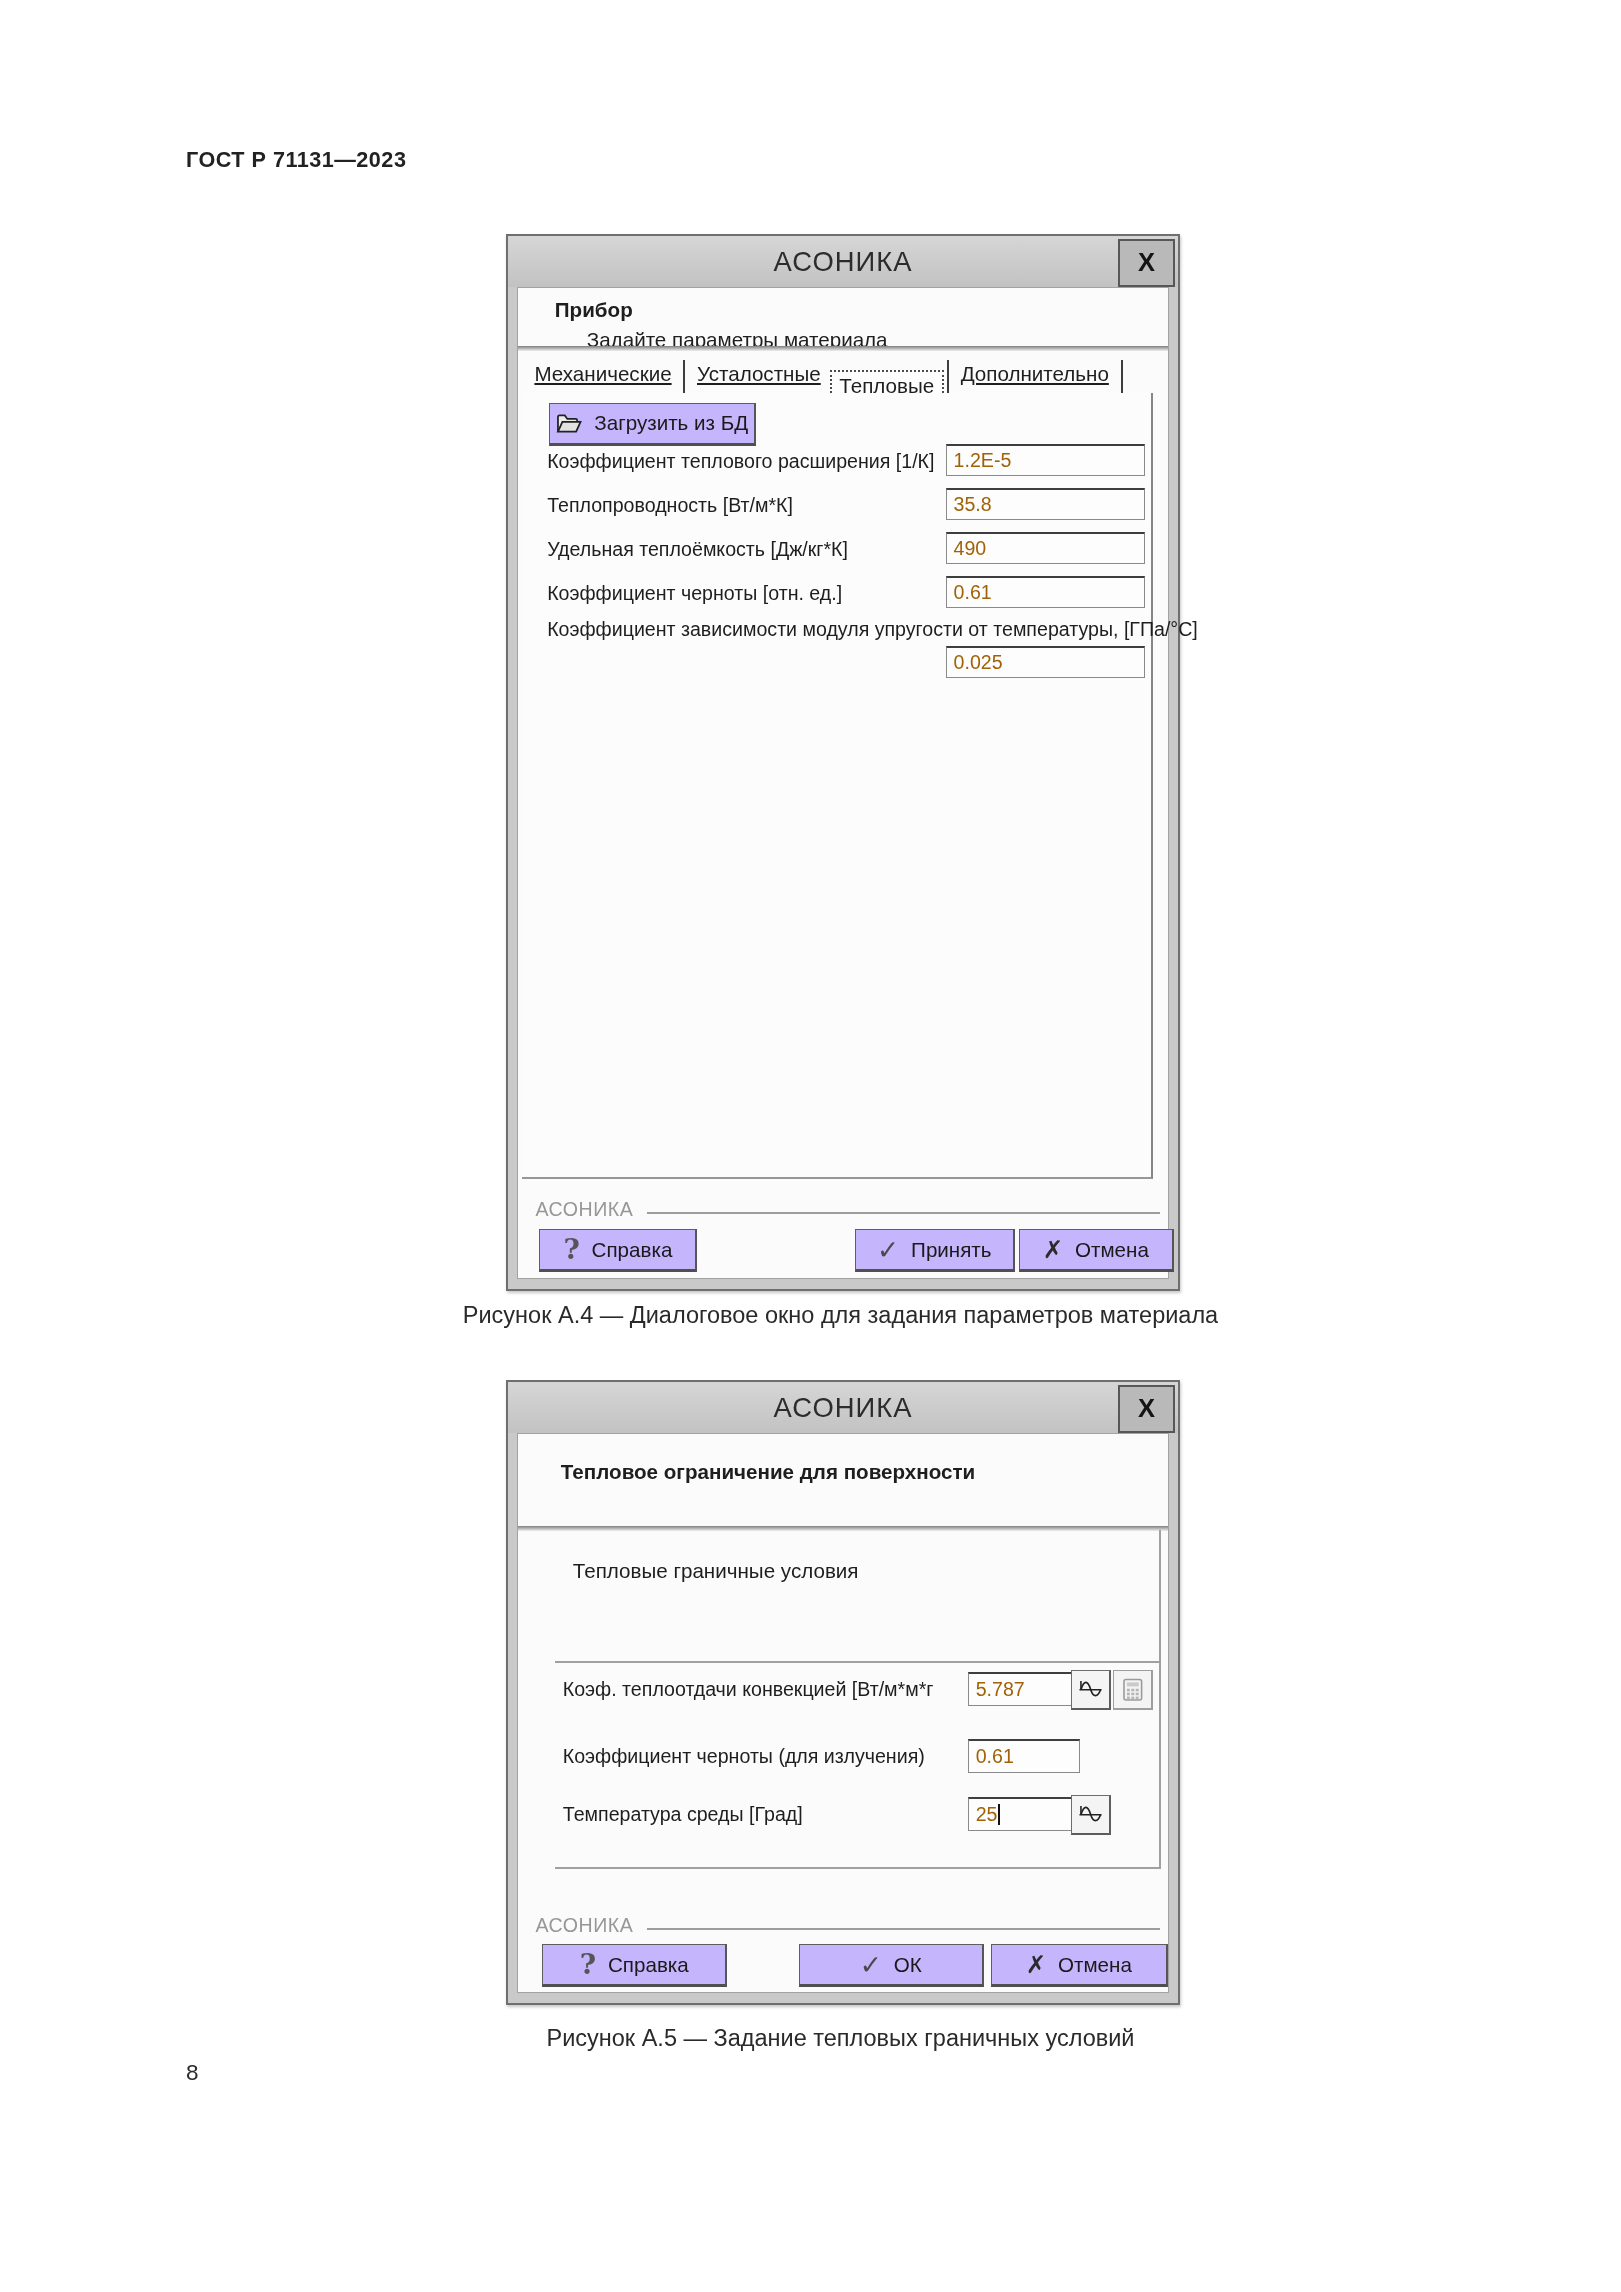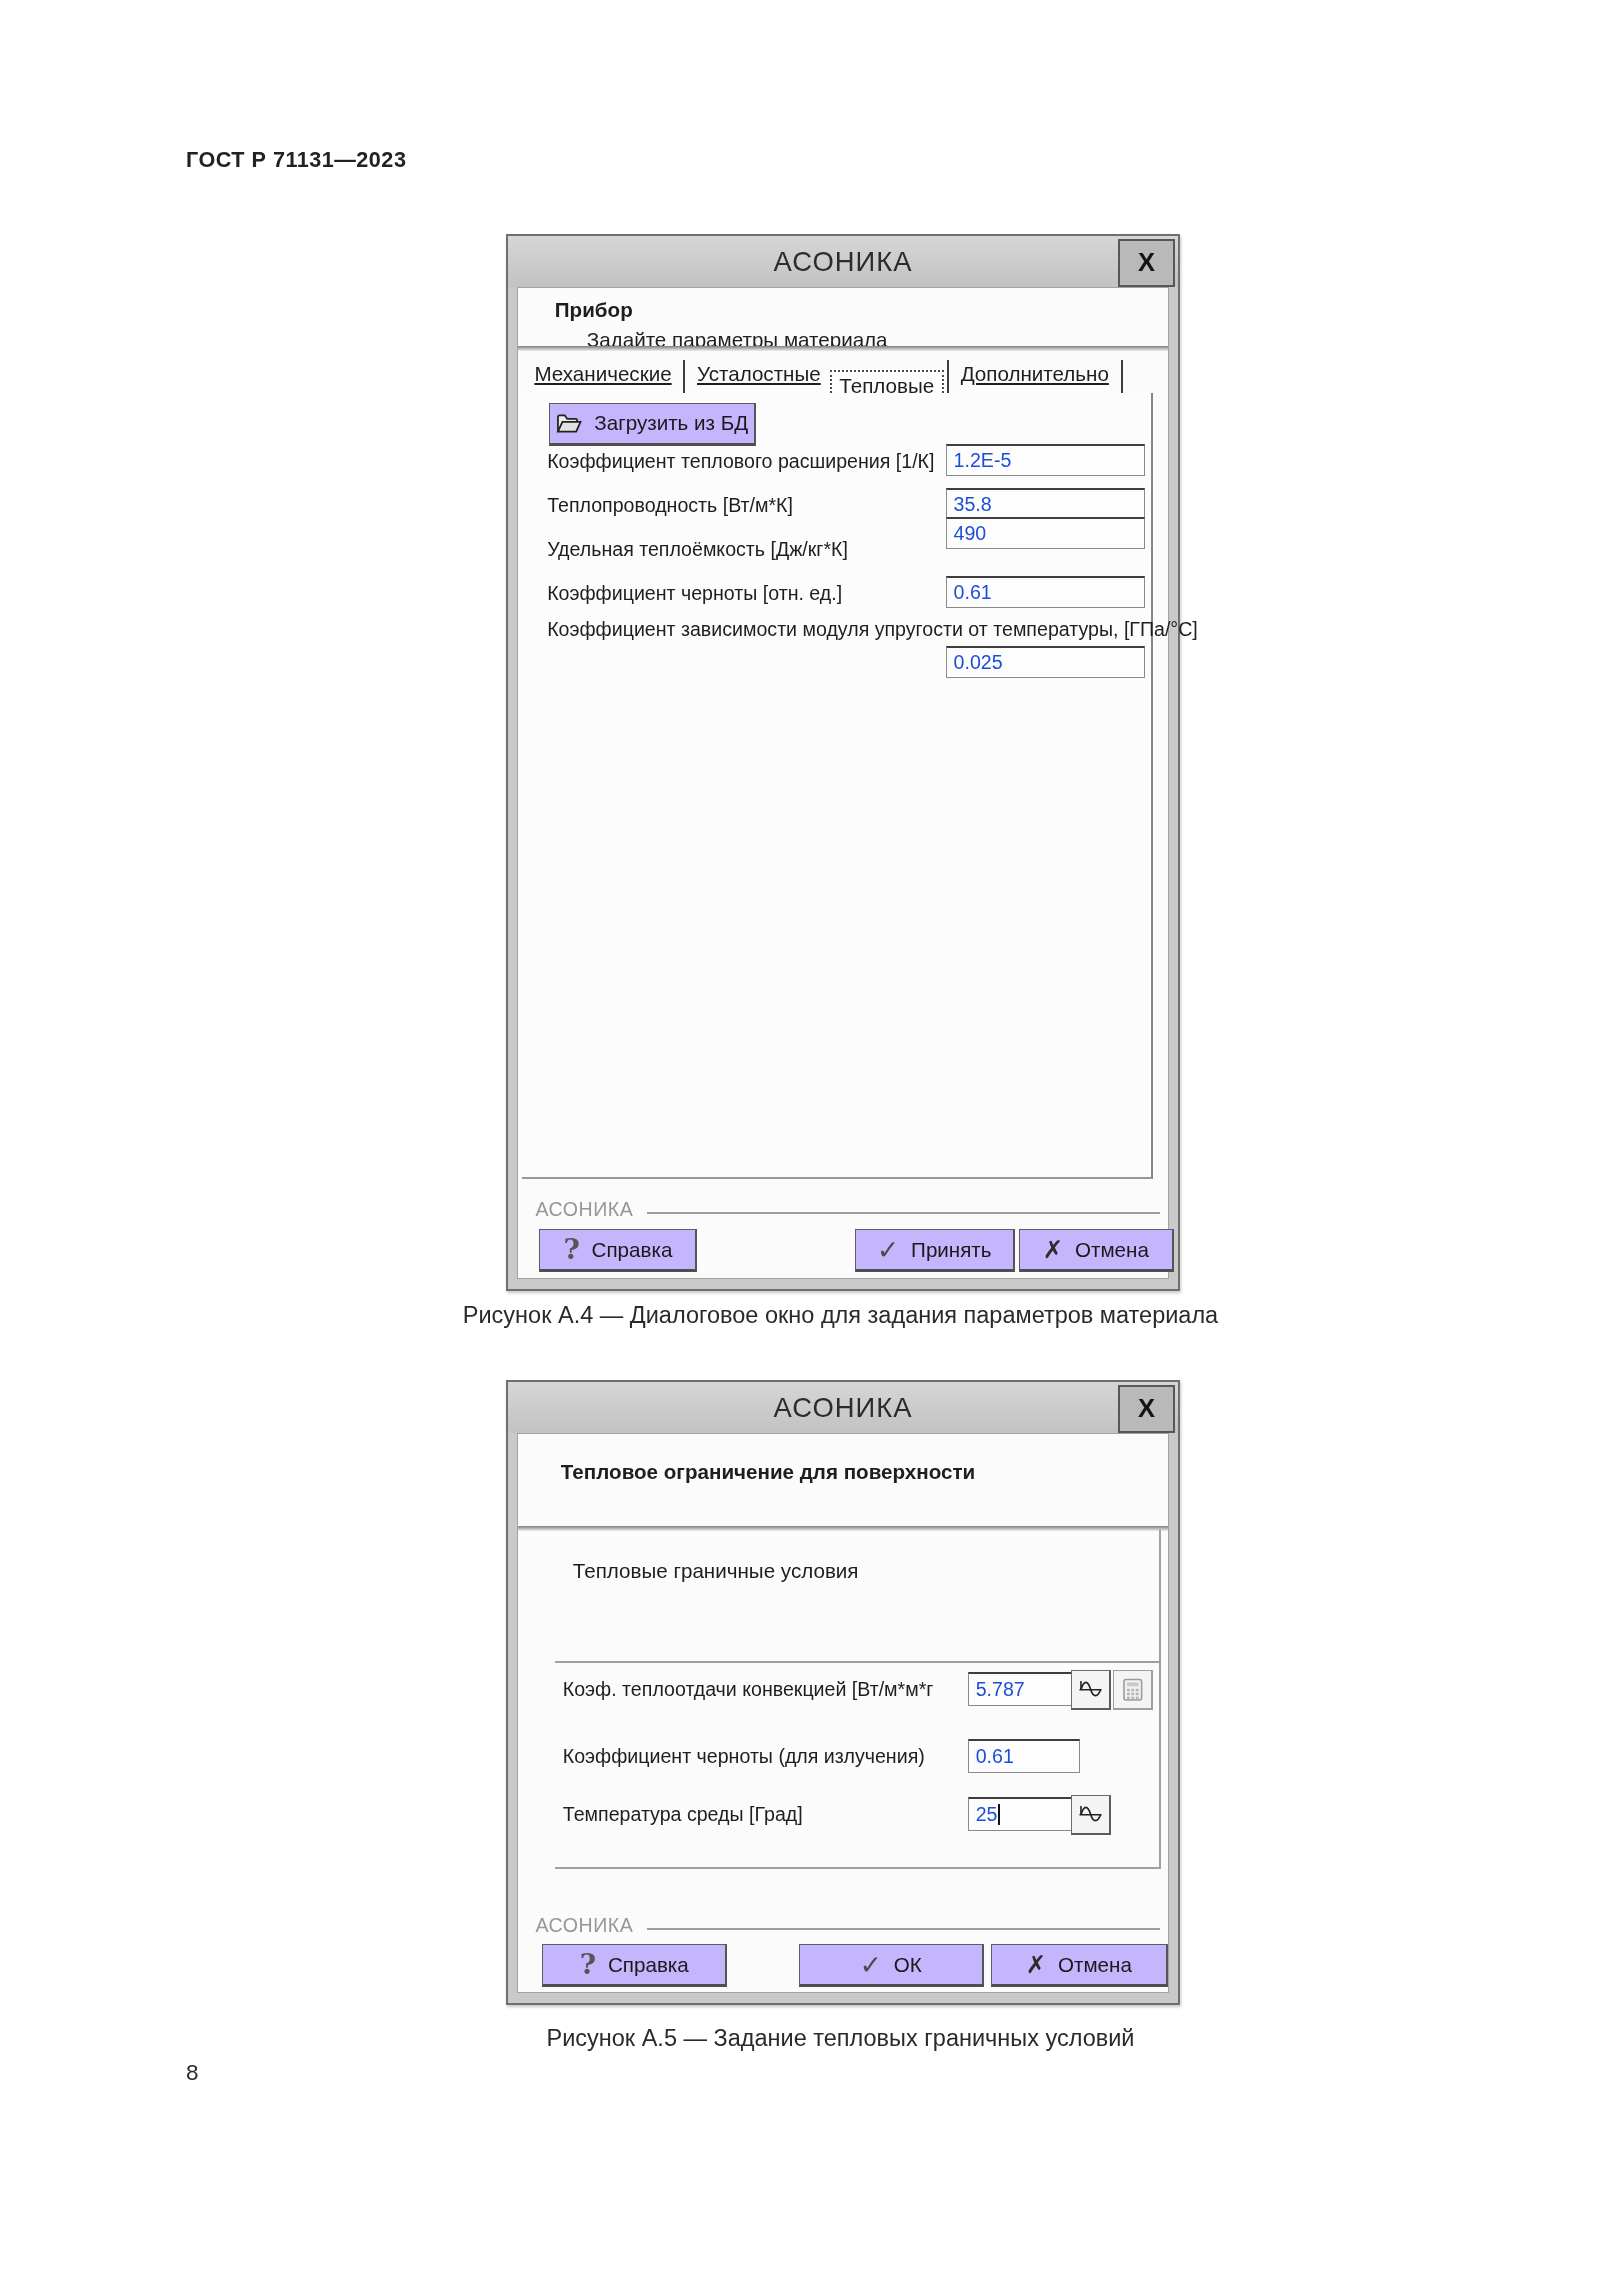--- a/index.html
+++ b/index.html
@@ -35,21 +35,21 @@
   .dlg-content{
     position:absolute;left:8.8px;right:8.8px;top:51px;bottom:9.8px;
     background:#fbfbfb;border:1px solid #a2a2a2;
   }
 
   
   .etched{position:absolute;left:0;right:0;height:4.9px;background:linear-gradient(#7f7f7f,#efefef);}
   .tinput{
     position:absolute;background:#fdfdfd;
     border:1px solid #8a8a8a;border-top:2px solid #3e3e3e;
-    font-size:19.6px;color:#1d4ed8;display:flex;align-items:center;padding:0 6.9px;
+    font-size:19.6px;color:#a16207;display:flex;align-items:center;padding:0 6.9px;
   }
   .btn3d{
     position:absolute;background:#c4b5fd;
     border:1px solid #5e5e5e;border-right:2.9px solid #565656;border-bottom:3.9px solid #4f4f4f;
     display:flex;align-items:center;justify-content:center;gap:11.8px;
     font-size:20.6px;color:#1a1a1a;cursor:default;
   }
   .glyph-help{font-family:"DejaVu Serif",serif;font-weight:bold;font-size:28px;color:#555;line-height:1;}
   .glyph-check{font-family:"DejaVu Sans",sans-serif;font-size:26.5px;color:#4a4a4a;line-height:1;}
   .glyph-x{font-family:"DejaVu Sans",sans-serif;font-size:24.5px;color:#2b2b2b;line-height:1;}
@@ -134,21 +134,21 @@
         </div>
       </div>
       <div>
         <span class="f-label" style="top:101px;">Теплопроводность [Вт/м*К]</span>
         <div class="tinput d1-input" style="top:95px;">
           <span>35.8</span>
         </div>
       </div>
       <div>
         <span class="f-label" style="top:145px;">Удельная теплоёмкость [Дж/кг*К]</span>
-        <div class="tinput d1-input" style="top:124px;text-align:right;">
+        <div class="tinput d1-input" style="top:139px;text-align:right;">
           <span>490</span>
         </div>
       </div>
       <div>
         <span class="f-label" style="top:189px;">Коэффициент черноты [отн. ед.]</span>
         <div class="tinput d1-input" style="top:183px;">
           <span>0.61</span>
         </div>
       </div>
       <div>

